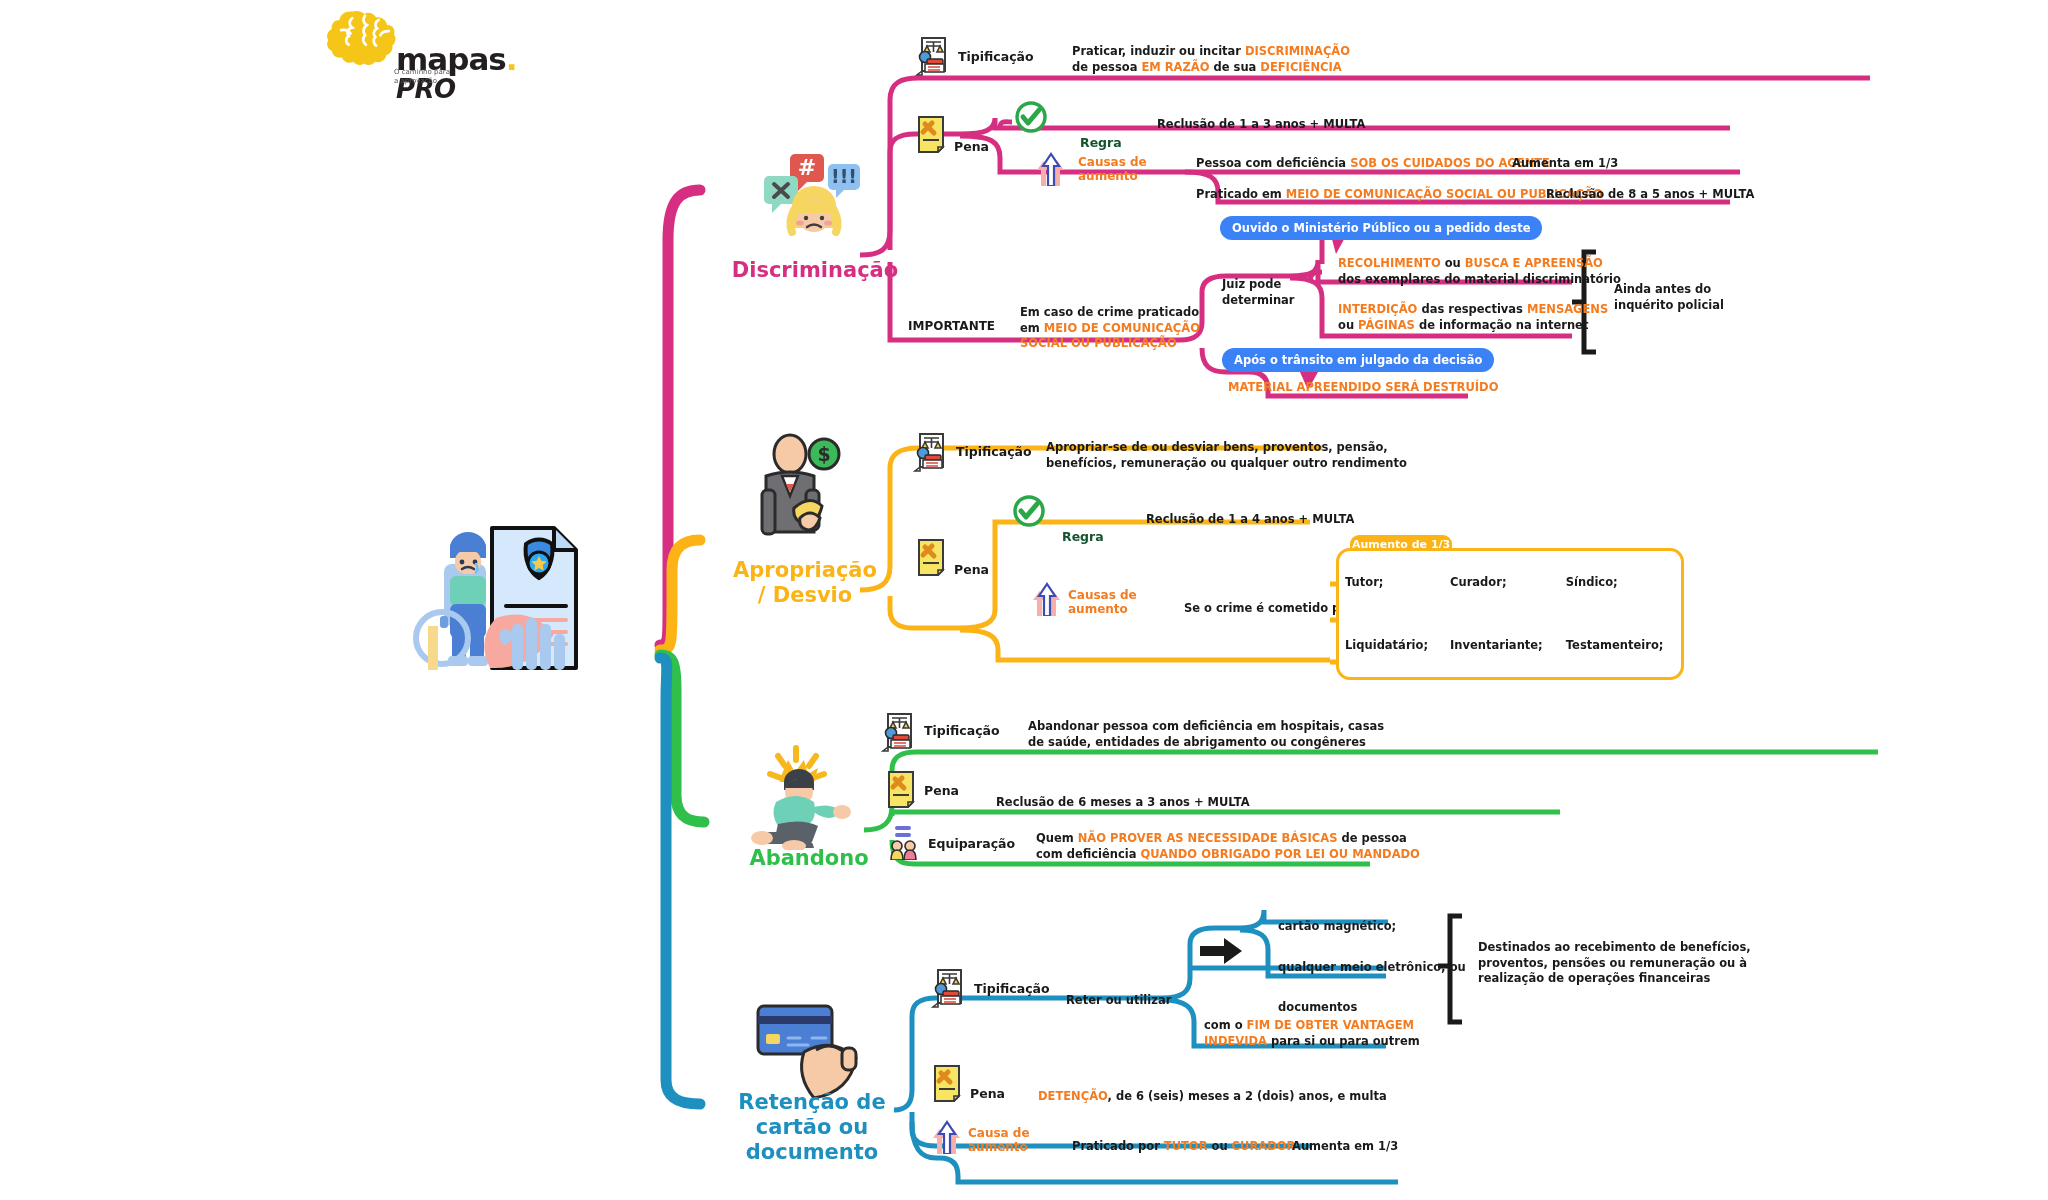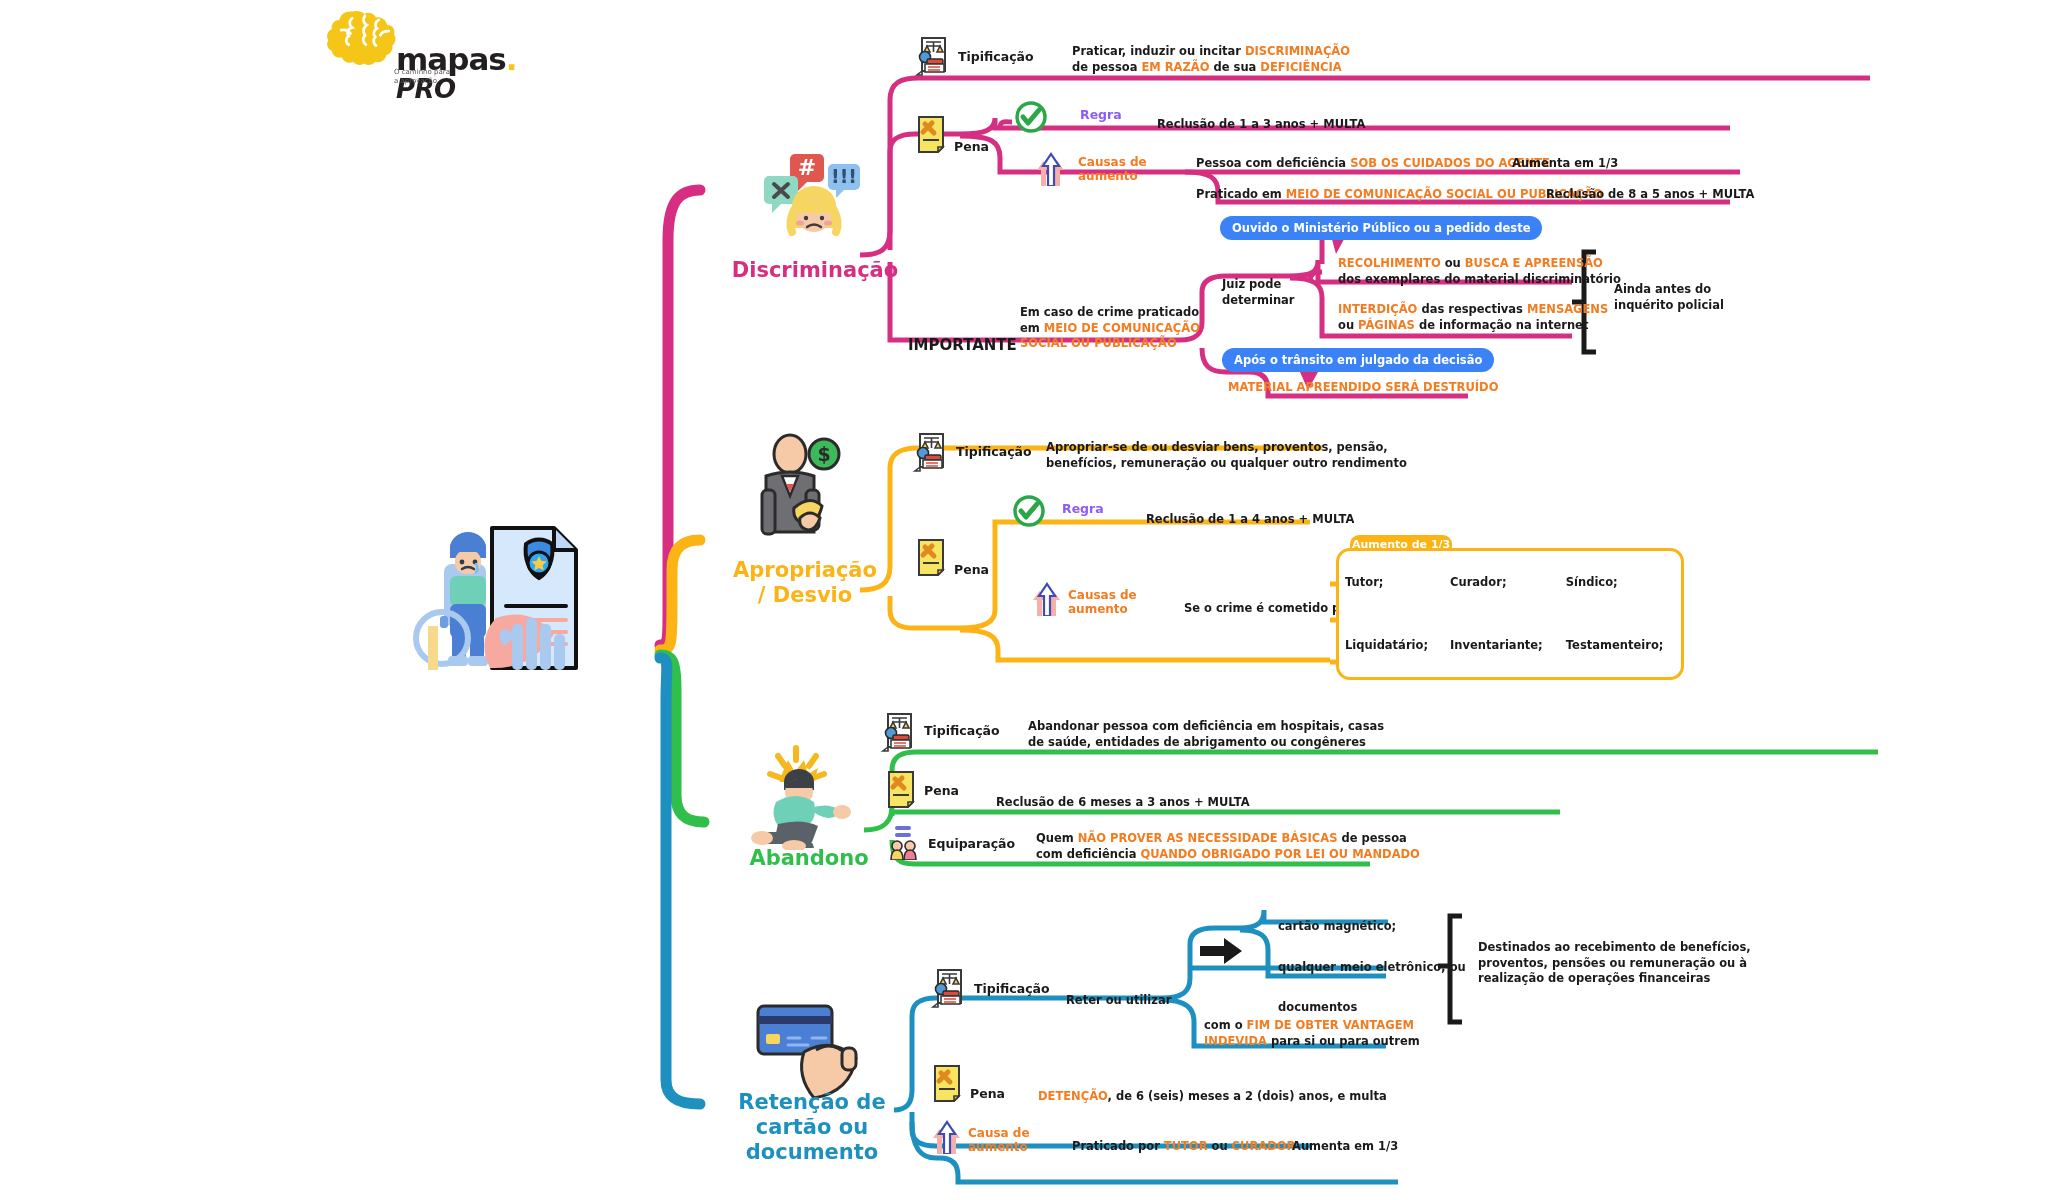--- a/index.html
+++ b/index.html
@@ -54,21 +54,21 @@
   .branch-title {
     font-family:"DejaVu Sans", sans-serif;
     font-size: 21px; font-weight: bold; line-height: 1.18;
     text-align: center; white-space: nowrap;
   }
   .branch-title.w { white-space: normal; }
 
   
   .node-label { font-family:"DejaVu Sans", sans-serif; font-size: 12.5px; font-weight: bold; color:#1a1a1a; }
   .node-label.orange { color: #f47c20; font-size: 12px; line-height:1.2; }
-  .node-label.green  { color: #8b5cf6; font-size: 12.5px; }
+  .node-label.green  { color: #14532d; font-size: 12.5px; margin-top: 28px; }
 
   
   .pill {
     display:inline-block; padding: 5px 12px; border-radius: 14px;
     color:#fff; font-family:"DejaVu Sans", sans-serif;
     font-size: 11.5px; font-weight: bold; white-space: nowrap;
   }
   .pill.pink { background:#3b82f6; }
   .pill.yellowtab {
     background:#fbb316; color:#fff; font-size:11px;
@@ -316,21 +316,21 @@
   <div class="abs t" style="left:1196px; top:156px;">
     <span>Pessoa com deficiência </span><span class="hl">SOB OS CUIDADOS DO AGENTE</span>
   </div>
   <div class="abs t" style="left:1512px; top:156px;">Aumenta em 1/3</div>
 
   <div class="abs t" style="left:1196px; top:187px;">
     <span>Praticado em </span><span class="hl">MEIO DE COMUNICAÇÃO SOCIAL OU PUBLICAÇÃO</span>
   </div>
   <div class="abs t" style="left:1546px; top:187px;">Reclusão de 8 a 5 anos + MULTA</div>
 
-  <div class="abs t" style="left:908px; top:335px; font-size:15px;">IMPORTANTE</div>
+  <div class="abs t" style="left:908px; top:318px; font-size:12px;">IMPORTANTE</div>
   <div class="abs t" style="left:1020px; top:305px;">
     <div>Em caso de crime praticado</div>
     <div><span>em </span><span class="hl">MEIO DE COMUNICAÇÃO</span></div>
     <div class="hl">SOCIAL OU PUBLICAÇÃO</div>
   </div>
 
   <div class="abs" style="left:1220px; top:216px;">
     <span class="pill pink">Ouvido o Ministério Público ou a pedido deste</span>
   </div>
 

